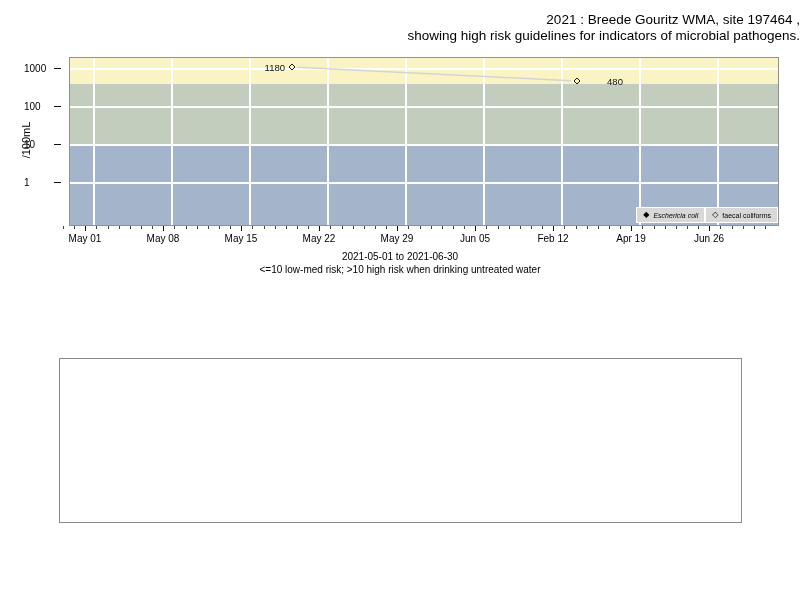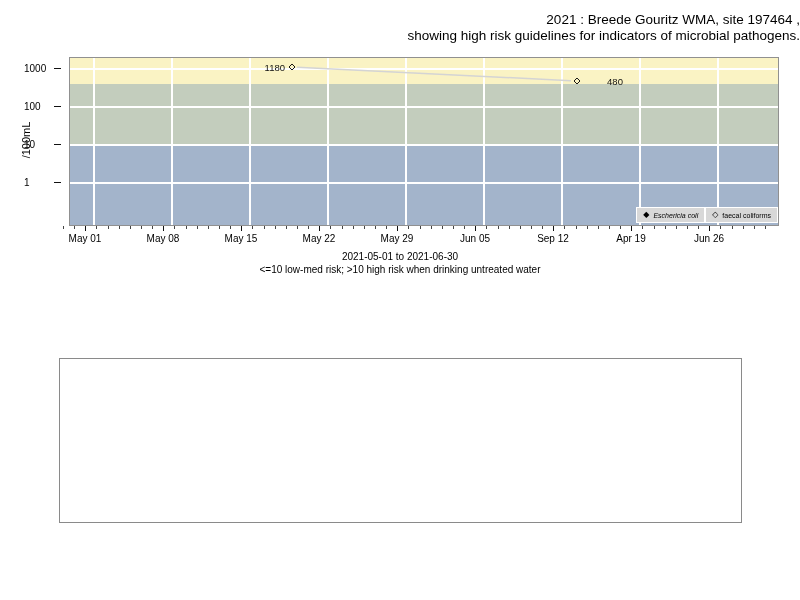--- a/index.html
+++ b/index.html
@@ -124,21 +124,21 @@
   <div class="xtick" style="left:553px"></div>
   <div class="xtick" style="left:631px"></div>
   <div class="xtick" style="left:709px"></div>
 
   <div class="xlab" style="left:50px">May 01</div>
   <div class="xlab" style="left:128px">May 08</div>
   <div class="xlab" style="left:206px">May 15</div>
   <div class="xlab" style="left:284px">May 22</div>
   <div class="xlab" style="left:362px">May 29</div>
   <div class="xlab" style="left:440px">Jun 05</div>
-  <div class="xlab" style="left:518px">Sep 12</div>
+  <div class="xlab" style="left:518px">Feb 12</div>
   <div class="xlab" style="left:596px">Apr 19</div>
   <div class="xlab" style="left:674px">Jun 26</div>
 
   <div class="subtitle">
     <div>2021-05-01 to 2021-06-30</div>
     <div>&lt;=10 low-med risk; &gt;10 high risk when drinking untreated water</div>
   </div>
 
   <div class="empty-box"></div>
 

